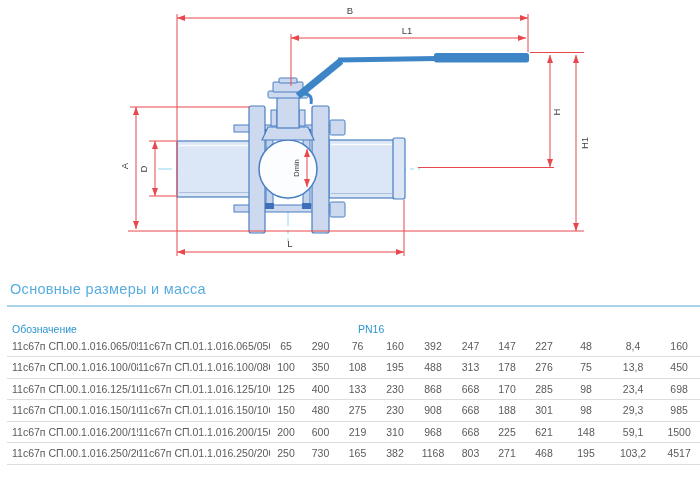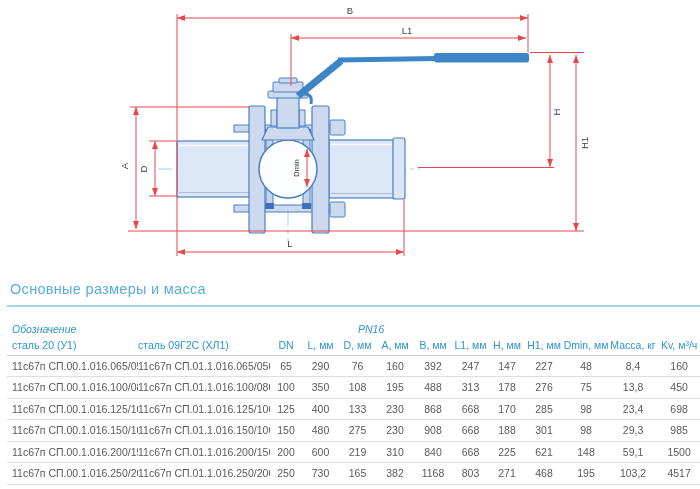--- a/index.html
+++ b/index.html
@@ -9,21 +9,21 @@
 
   svg.drawing { position:absolute; top:0; left:0; }
 
   .table-section { position:absolute; top:279px; left:4px; width:700px; }
   .table-title { margin:2px 0 0 6px; font-size:14.5px; letter-spacing:.3px; color:#58ade0; }
 
   table.dims { border-collapse:collapse; table-layout:fixed; width:694px;
                margin:8px 0 0 3px; border-top:2px solid #a9d3ec; }
   table.dims th, table.dims td { font-size:10.5px; font-weight:normal; white-space:nowrap;
                overflow:hidden; }
-  tr.hdr1 th { color:#2d96cf; text-align:left; height:20px; padding-top:16px; vertical-align:middle;font-style:italic; }
+  tr.hdr1 th { color:#2d96cf; text-align:left; height:20px; padding-top:16px; vertical-align:middle; }
   tr.hdr1 th.pn { padding-left:88px; }
   tr.hdr2 th { color:#2d96cf; height:20px; vertical-align:middle; text-align:center;
                border-bottom:1px solid #c6cbd0; }
   tr.hdr2 th.lft { text-align:left; }
   tbody td { color:#5a5a5c; height:21.5px; vertical-align:middle; text-align:center;
              border-bottom:1px solid #dedede; }
   tbody td.c1, tbody td.c2 { text-align:left; }
   .pad { padding-left:5px; }
 </style>
 </head>
@@ -143,35 +143,20 @@
         <col style="width:38px">
           <col style="width:46px">
           <col style="width:48px">
         <col style="width:44px">
       </colgroup>
       <thead>
         <tr class="hdr1">
           <th colspan="2" class="pad">Обозначение</th>
           <th colspan="11" class="pn">PN16</th>
         </tr>
-        <tr class="hdr2">
-          <th class="lft pad">сталь 20 (У1)</th>
-          <th class="lft">сталь 09Г2С (ХЛ1)</th>
-          <th>DN</th>
-          <th>L, мм</th>
-          <th>D, мм</th>
-          <th>A, мм</th>
-          <th>B, мм</th>
-          <th>L1, мм</th>
-          <th>H, мм</th>
-          <th>H1, мм</th>
-          <th>Dmin, мм</th>
-          <th>Масса, кг</th>
-          <th>Kv, м³/ч</th>
-        </tr>
       </thead>
       <tbody id="rows">
           <tr>
             <td class="c1 pad">11с67п СП.00.1.016.065/050</td>
             <td class="c2">11с67п СП.01.1.016.065/050</td>
             <td class="num">65</td>
             <td class="num">290</td>
             <td class="num">76</td>
             <td class="num">160</td>
             <td class="num">392</td>
@@ -227,21 +212,21 @@
             <td class="num">29,3</td>
             <td class="num">985</td>
           </tr>
           <tr>
             <td class="c1 pad">11с67п СП.00.1.016.200/150</td>
             <td class="c2">11с67п СП.01.1.016.200/150</td>
             <td class="num">200</td>
             <td class="num">600</td>
             <td class="num">219</td>
             <td class="num">310</td>
-            <td class="num">840</td>
+            <td class="num">968</td>
             <td class="num">668</td>
             <td class="num">225</td>
             <td class="num">621</td>
             <td class="num">148</td>
             <td class="num">59,1</td>
             <td class="num">1500</td>
           </tr>
           <tr>
             <td class="c1 pad">11с67п СП.00.1.016.250/200</td>
             <td class="c2">11с67п СП.01.1.016.250/200</td>

